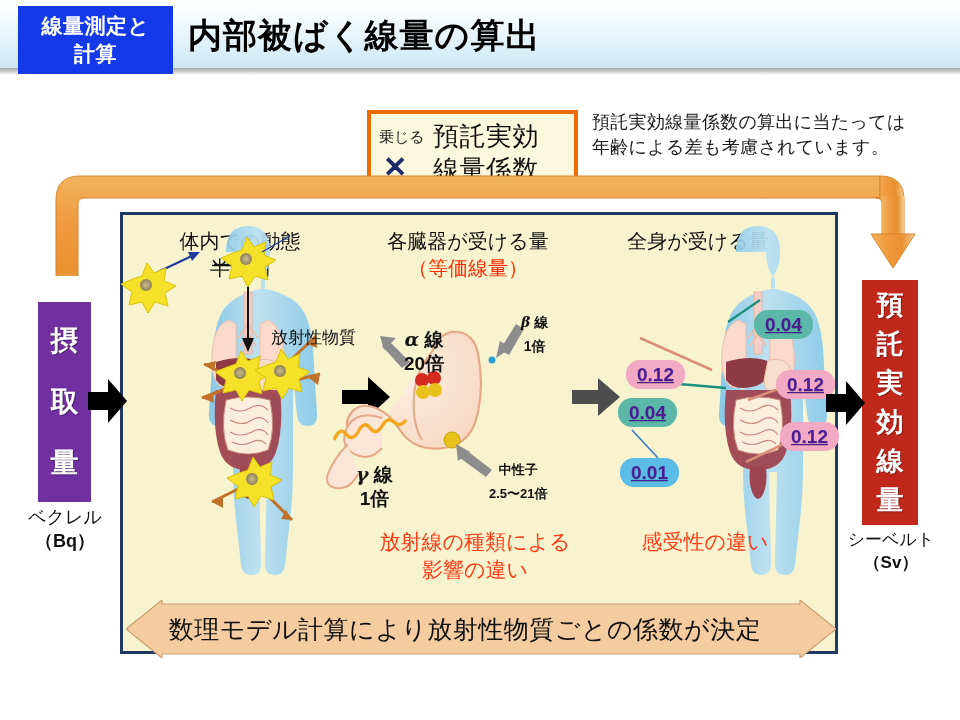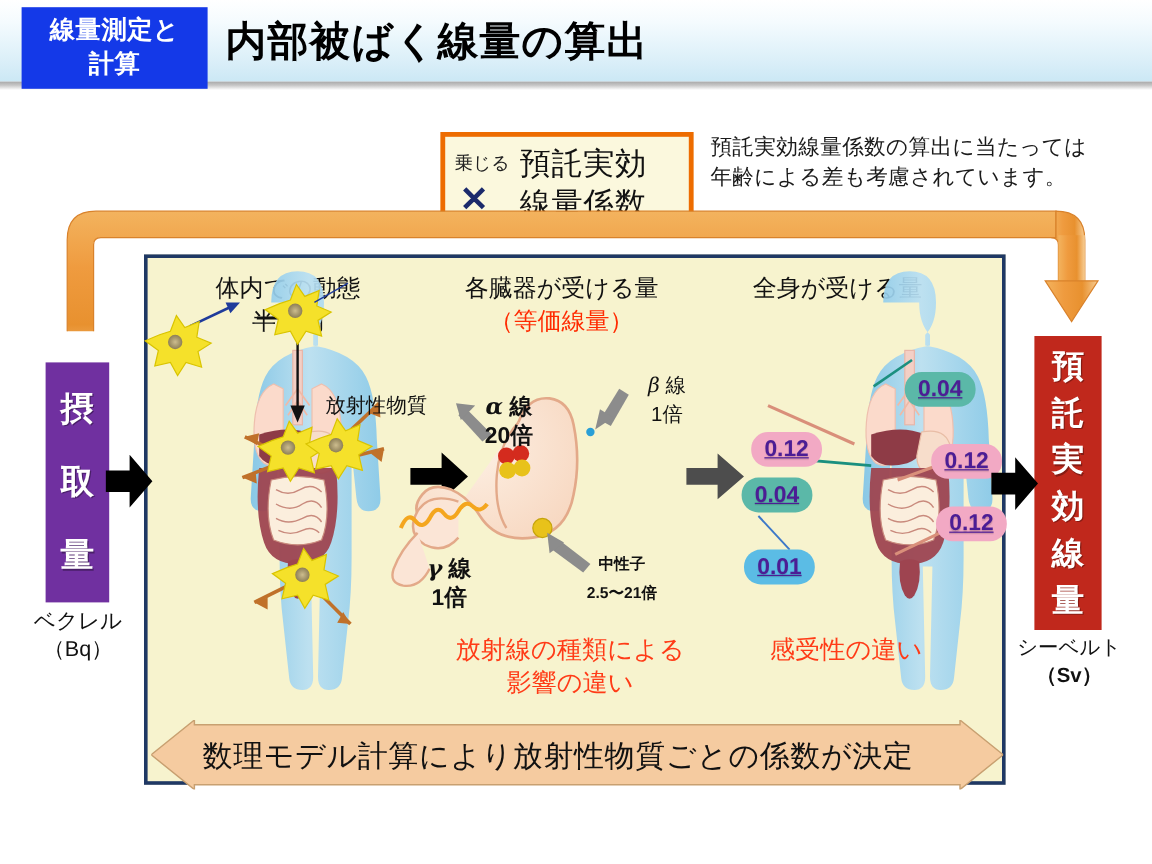--- a/index.html
+++ b/index.html
@@ -152,21 +152,21 @@
   }
   #intake-unit {
     position: absolute;
     left: 12px; top: 505px;
     width: 106px;
     text-align: center;
     font-size: 18px;
     color: #111111;
     line-height: 24px;
   }
-  #intake-unit .bold { font-weight: normal; }
+  #intake-unit .bold { font-weight: bold; }
 
   
   #output-box {
     position: absolute;
     left: 862px; top: 280px;
     width: 56px; height: 245px;
     background: #c0281c;
     color: #ffffff;
     font-size: 27px;
     font-weight: bold;
@@ -224,21 +224,21 @@
   .fig-label {
     position: absolute;
     font-size: 17px;
     color: #111111;
     line-height: 22px;
     white-space: nowrap;
   }
   #label-substance { left: 271px; top: 327px; }
 
   #label-alpha { left: 404px; top: 327px; text-align: center; font-size: 19px; line-height: 24px; font-weight: bold; }
-  #label-beta  { left: 540px; top: 310px; text-align: center; font-size: 17px; line-height: 24px; font-weight: normal; }
+  #label-beta  { left: 521px; top: 310px; text-align: center; font-size: 14px; line-height: 24px; font-weight: bold; }
   #label-gamma { left: 356px; top: 462px; text-align: center; font-size: 19px; line-height: 24px; font-weight: bold; }
   #label-neutron { left: 489px; top: 458px; text-align: center; font-size: 13px; line-height: 24px; font-weight: bold; }
   .greek { font-family: "DejaVu Serif", serif; font-style: italic; }
 
   
   .w-badge {
     position: absolute;
     border-radius: 14px;
     color: #4c1d95;
     font-size: 19px;

